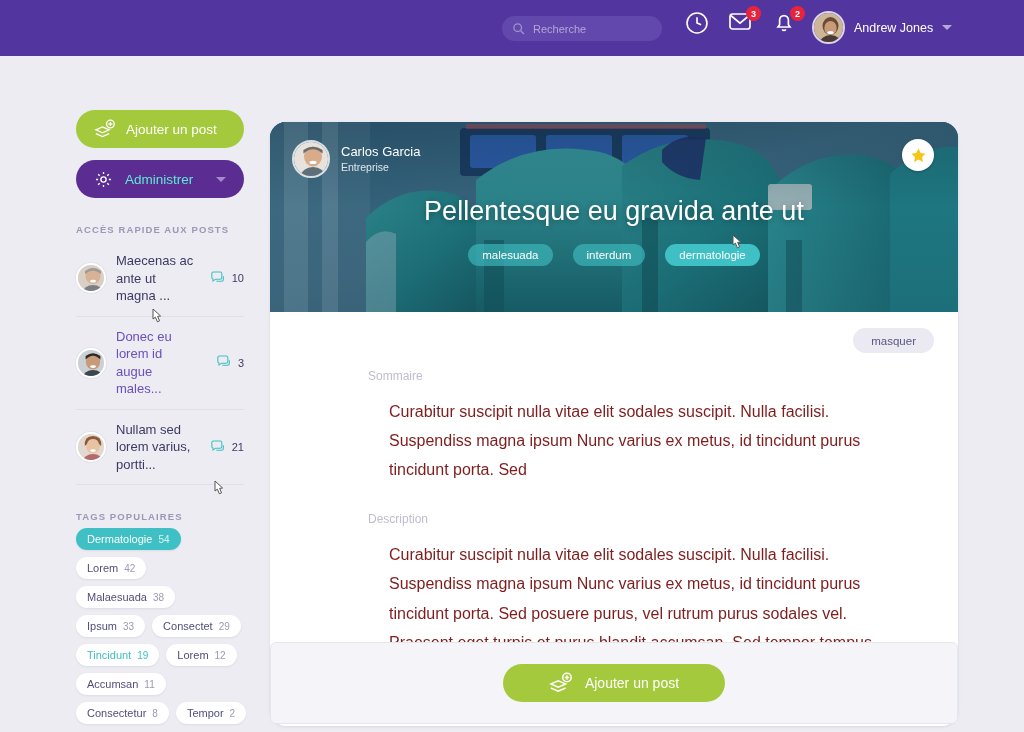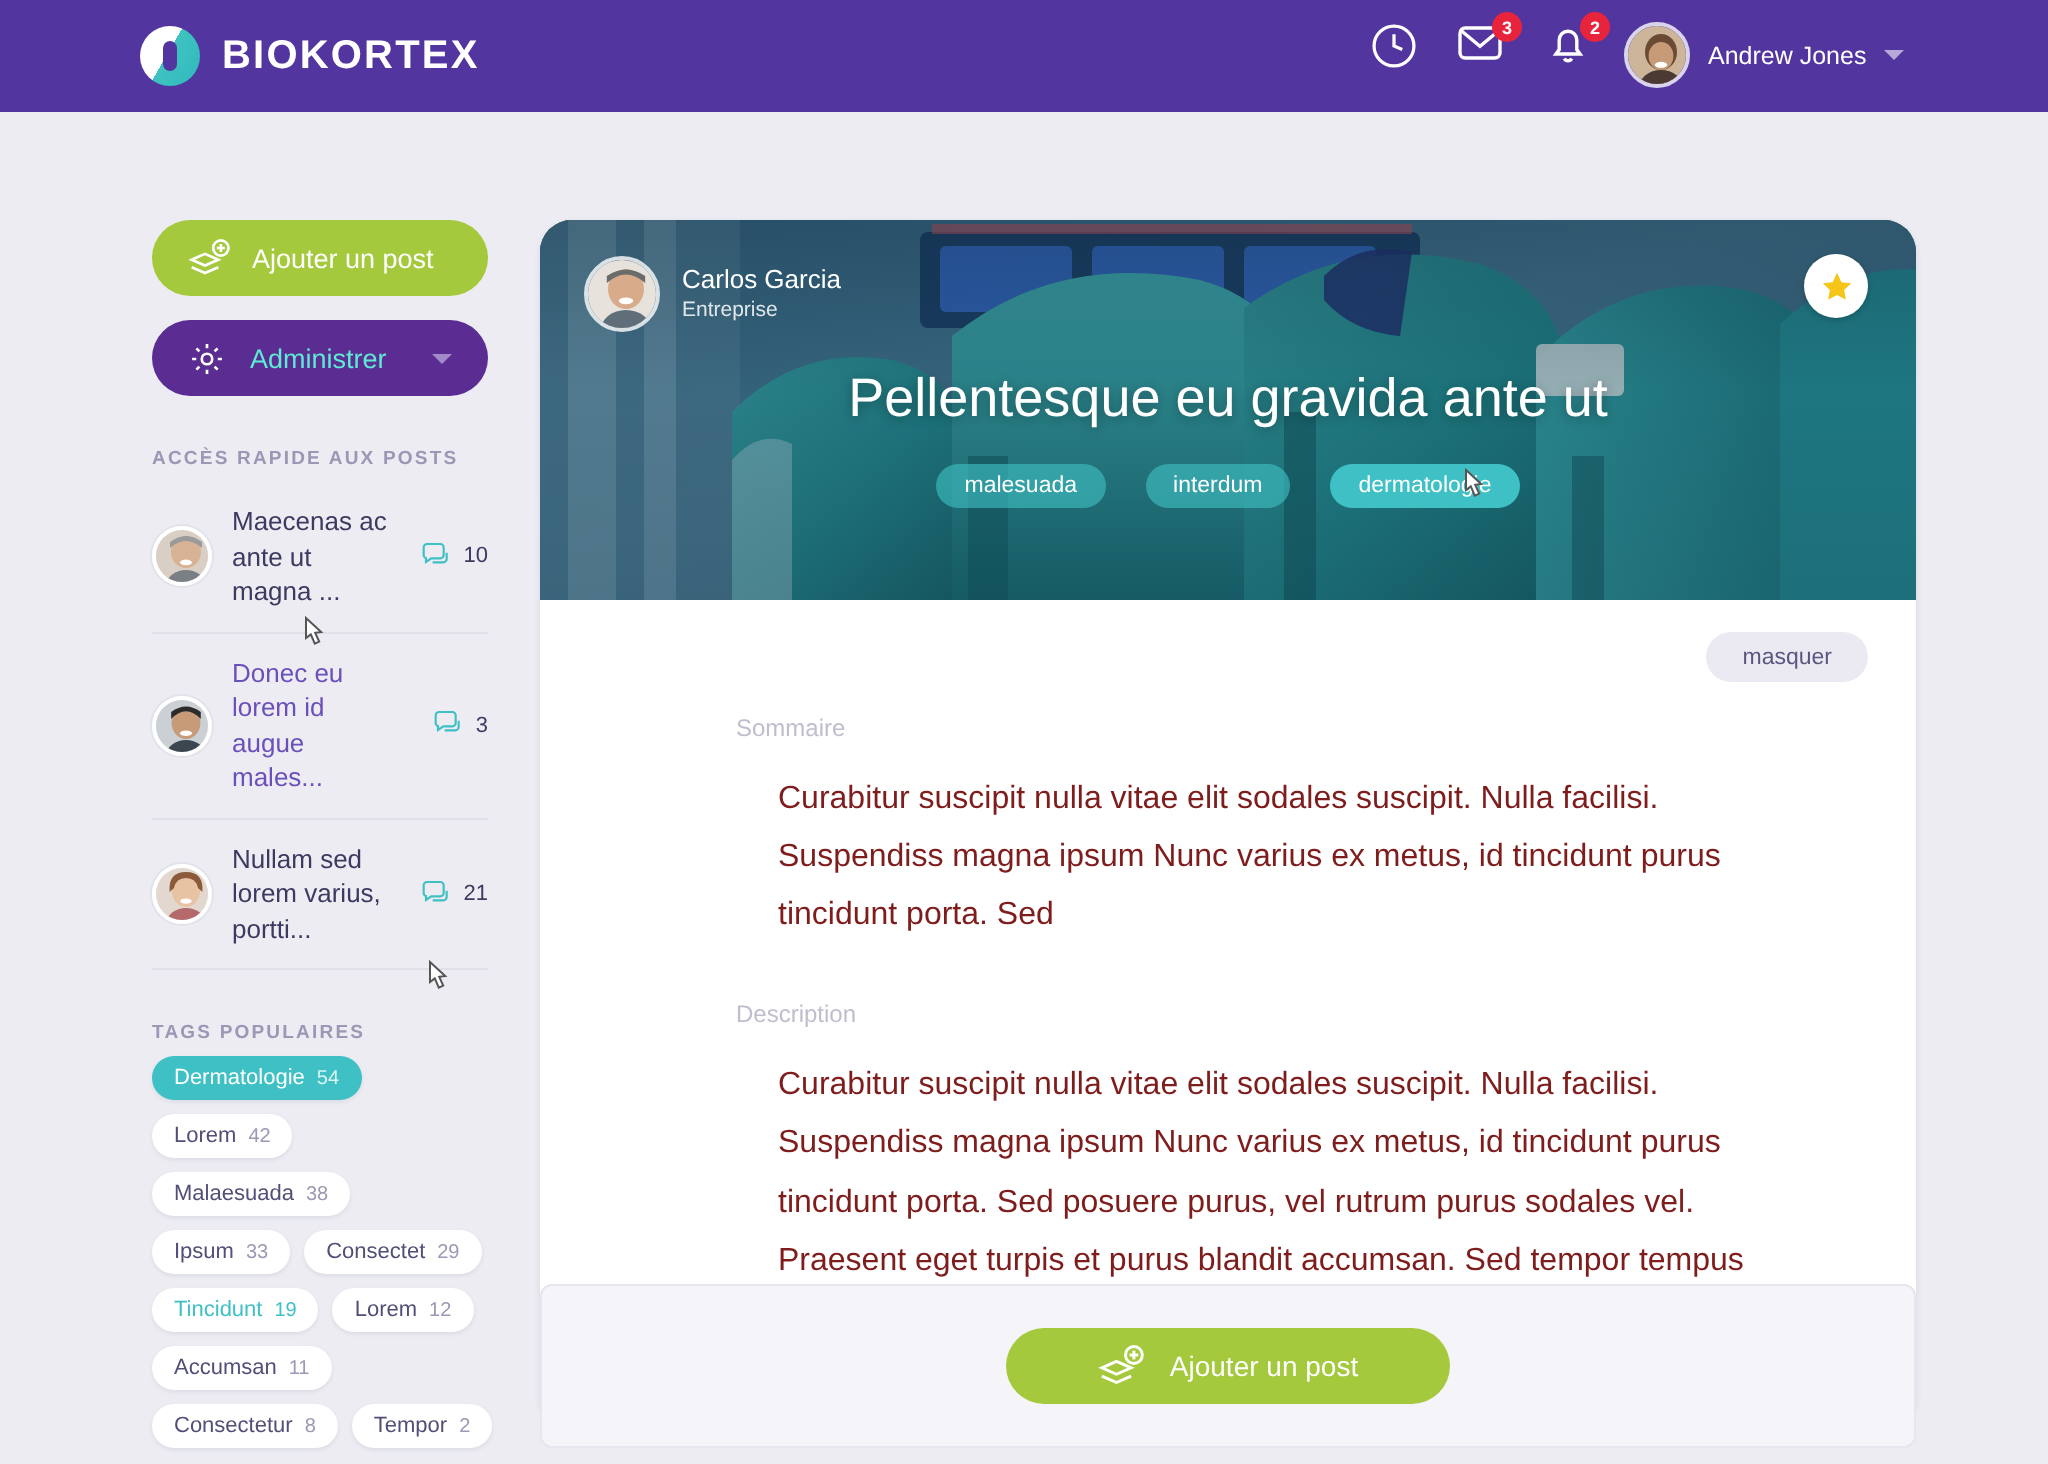--- a/index.html
+++ b/index.html
@@ -122,21 +122,21 @@
     font-size: 11px; color: #514E78; cursor: pointer; white-space: nowrap;
   }
   .tag .cnt { font-size: 10px; color: #9B99B4; }
   .tag.active { background: #3FC0C4; color: #fff; }
   .tag.active .cnt { color: #d8f4f5; }
   .tag.hover { color: #3FC0C4; }
   .tag.hover .cnt { color: #3FC0C4; }
 
   
   .card {
-    position: absolute; left: 270px; top: 110px;
+    position: absolute; left: 270px; top: 122px;
     width: 688px; border-radius: 16px; background: #fff;
     box-shadow: 0 1px 3px rgba(50,40,90,.10); overflow: hidden;
   }
   .hero {
     position: relative; height: 190px; overflow: hidden;
     background: #1f4a58;
   }
   .hero-bg { position: absolute; inset: 0; }
   .hero-overlay {
     position: absolute; inset: 0;
@@ -195,25 +195,30 @@
     background: #A5C93D; border: none; cursor: pointer;
     display: flex; align-items: center; justify-content: center; gap: 12px;
     color: #fff; font-size: 14px; font-family: "Liberation Sans", sans-serif;
   }
   .cursor { position: absolute; pointer-events: none; }
 </style>
 </head>
 <body>
 
 <div class="header">
-  <div class="logo-wrap">
-    <div class="logo-mark"></div>
-    <div class="logo-text">BIOKORTEX</div>
-  </div>
-
+
+  <div class="search">
+    <div class="search-box">
+      <svg width="13" height="13" viewBox="0 0 24 24" fill="none" stroke="#9f92cc" stroke-width="2.4">
+        <circle cx="10.5" cy="10.5" r="7"></circle>
+          <line x1="16" y1="16" x2="22" y2="22"></line>
+      </svg>
+      <input class="search-input" type="text" placeholder="Recherche" style="">
+    </div>
+  </div>
 
   <div class="hdr-icons">
     <div class="ic">
       <svg width="26" height="26" viewBox="0 0 24 24" fill="none" stroke="#fff" stroke-width="1.5">
         <circle cx="12" cy="12" r="9.2"></circle>
           <polyline points="12,6.6 12,12 15.8,13.6"></polyline>
       </svg>
     </div>
     <div class="ic">
       <svg width="26" height="22" viewBox="0 0 26 22" fill="none" stroke="#fff" stroke-width="1.7">

